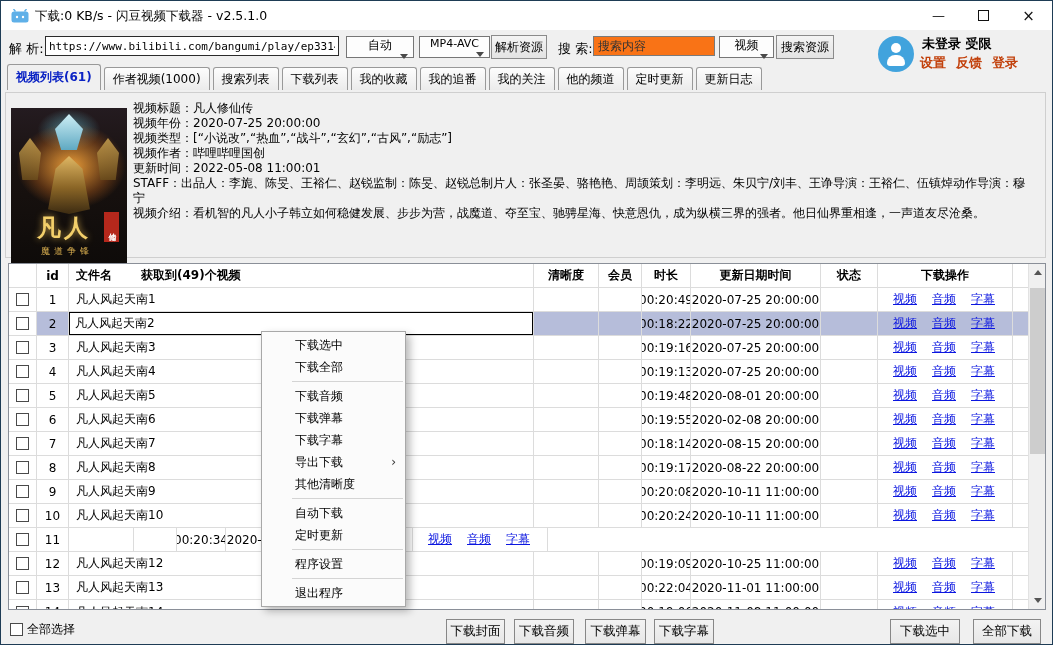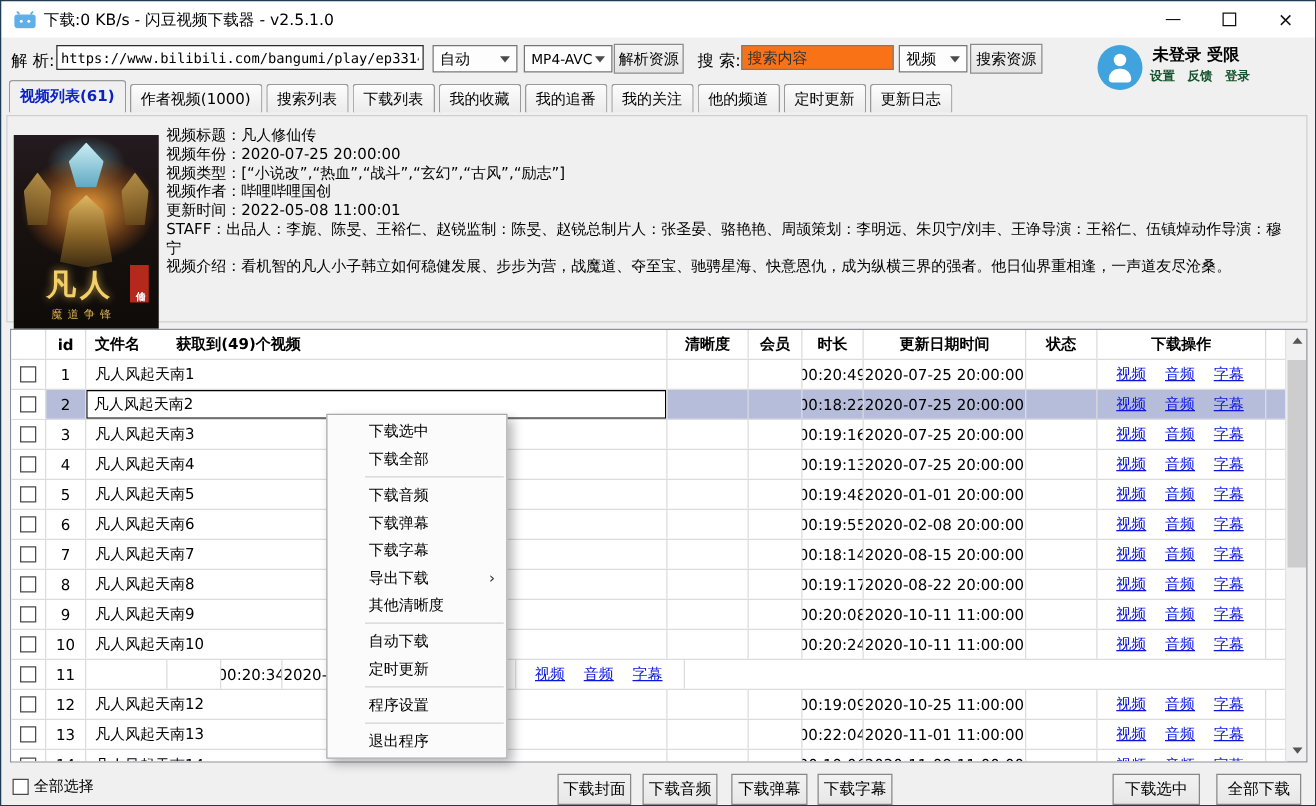--- a/index.html
+++ b/index.html
@@ -21,40 +21,40 @@
   .wb-max{left:960px;}
   .wb-close{left:1005px;font-size:15px;}
   .wb-max .box{width:9px;height:9px;border:1px solid #111;display:block;}
 
   
   .toolbar{position:absolute;left:1px;top:30px;width:1051px;height:34px;background:#f0f0f0;}
   .tb-label{position:absolute;top:10px;font-size:13px;white-space:nowrap;}
   .url-input{position:absolute;left:44px;top:6px;width:294px;height:20px;border:1px solid #2b2b2b;background:#fff;
     font-family:"DejaVu Sans Mono","Liberation Mono",monospace;font-size:11px;padding:0 3px;box-sizing:border-box;color:#000;}
   .combo{position:absolute;top:6px;height:22px;border:1px solid #767676;background:#fdfdfd;box-sizing:border-box;
-    display:flex;align-items:center;padding:0 5px;font-size:12px;cursor:default;}
+    display:flex;align-items:center;padding:0 5px;font-size:12px;cursor:default;flex-direction:column;}
   .combo .carrow{margin-left:auto;width:0;height:0;border-left:4px solid transparent;border-right:4px solid transparent;border-top:5px solid #4a4a4a;}
   .cb-mode{left:345px;width:68px;}
   .cb-format{left:418px;width:71px;font-size:11px;justify-content:space-between;}
   .cb-stype{left:718px;width:55px;}
   .tbtn{position:absolute;top:5px;height:24px;border:1px solid #8b8b8b;background:linear-gradient(#f4f4f4,#e3e3e3);
     display:flex;align-items:center;justify-content:center;font-size:12px;box-sizing:border-box;cursor:default;}
   .btn-parse{left:490px;width:56px;}
   .btn-search{left:775px;width:58px;}
   .search-input{position:absolute;left:592px;top:6px;width:122px;height:20px;border:1px solid #7a7a7a;background:#f97316;
     font-size:12px;padding:0 4px;box-sizing:border-box;}
   .search-input::placeholder{color:#333;opacity:1;}
 
   
   .avatar{position:absolute;left:878px;top:36px;width:36px;height:36px;border-radius:50%;background:#41a3dd;z-index:20;}
   .avatar::before{content:"";position:absolute;left:13px;top:7px;width:10px;height:10px;border-radius:50%;background:#fff;}
   .avatar::after{content:"";position:absolute;left:9px;top:19px;width:18px;height:11px;border-radius:8px 8px 3px 3px;background:#fff;}
   .acct-status{position:absolute;left:922px;top:35px;font-size:13px;font-weight:bold;z-index:20;white-space:nowrap;}
   .acct-links{position:absolute;left:920px;top:54px;z-index:20;display:flex;gap:10px;}
-  .acct-link{font-size:10px;font-weight:bold;color:#14532d;cursor:default;white-space:nowrap;font-family:Liberation Mono, monospace;}
+  .acct-link{font-size:13px;font-weight:bold;color:#c2410c;cursor:default;white-space:nowrap;font-family:Liberation Mono, monospace;}
 
   
   .tabbar{position:absolute;left:1px;top:64px;width:1051px;height:26px;display:flex;align-items:flex-end;padding-left:6px;gap:3px;box-sizing:border-box;}
   .tab{height:22px;border:1px solid #999;border-bottom:none;border-radius:3px 3px 0 0;
     background:linear-gradient(#fdfdfd,#ebebeb);padding:0 8px;display:flex;align-items:center;font-size:12px;cursor:default;white-space:nowrap;}
   .tab.active{height:25px;background:#f0f0f0;color:#0b23c4;font-weight:bold;}
 
   
   .info-panel{position:absolute;left:5px;top:92px;width:1041px;height:166px;background:#f0f0f0;border:1px solid #cfcfcf;box-sizing:border-box;}
   .poster{position:absolute;left:5px;top:15px;width:116px;height:158px;overflow:hidden;
@@ -311,21 +311,21 @@
           <div class="cell c-check">
             <span class="cb"></span>
           </div>
           <div class="cell c-id">5</div>
           <div class="cell c-file">凡人风起天南5</div>
           <div class="cell c-clar"></div>
           <div class="cell c-mem"></div>
           <div class="cell c-dur">
             <span>00:19:48</span>
           </div>
-          <div class="cell c-date">2020-01-01 20:00:00</div>
+          <div class="cell c-date">2020-08-01 20:00:00</div>
           <div class="cell c-stat"></div>
           <div class="cell c-act">
             <span class="dlink">视频</span>
             <span class="dlink">音频</span>
             <span class="dlink">字幕</span>
           </div>
           <div class="cell c-fill"></div>
         </div>
         <div class="trow">
           <div class="cell c-check">

